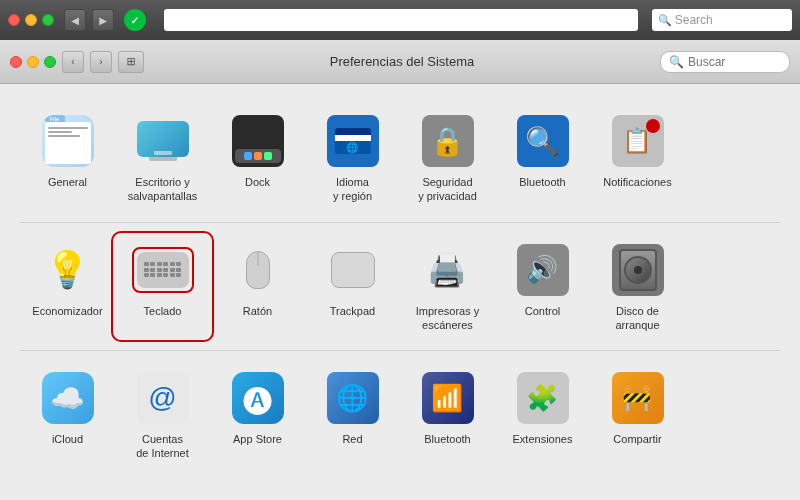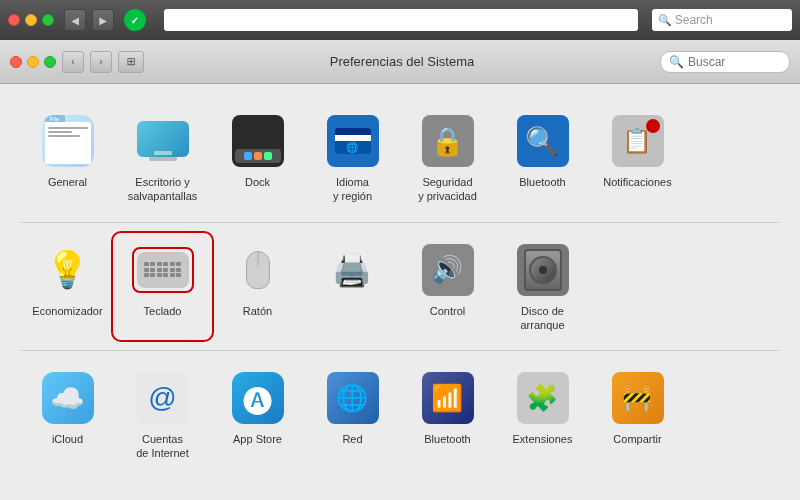--- a/index.html
+++ b/index.html
@@ -568,25 +568,32 @@
           <div class="pref-icon">
             <div class="icon-mouse">
               <div class="mouse-shape">
                 <div class="mouse-line"></div>
               </div>
             </div>
           </div>
           <span class="pref-label">Ratón</span>
         </div>
 
+        <div class="pref-item">
+          <div class="pref-icon">
+            <div style="width:44px;height:36px;background:#d8d8d8;border-radius:8px;border:1px solid #aaa;"></div>
+          </div>
+          <span class="pref-label">Trackpad</span>
+        </div>
 
         <div class="pref-item">
           <div class="pref-icon">
             <div style="font-size:32px;">🖨️</div>
           </div>
+          <span class="pref-label">Impresoras y<br>escáneres</span>
         </div>
 
         <div class="pref-item">
           <div class="pref-icon">
             <div class="icon-sound">🔊</div>
           </div>
           <span class="pref-label">Control</span>
         </div>
 
         <div class="pref-item">

